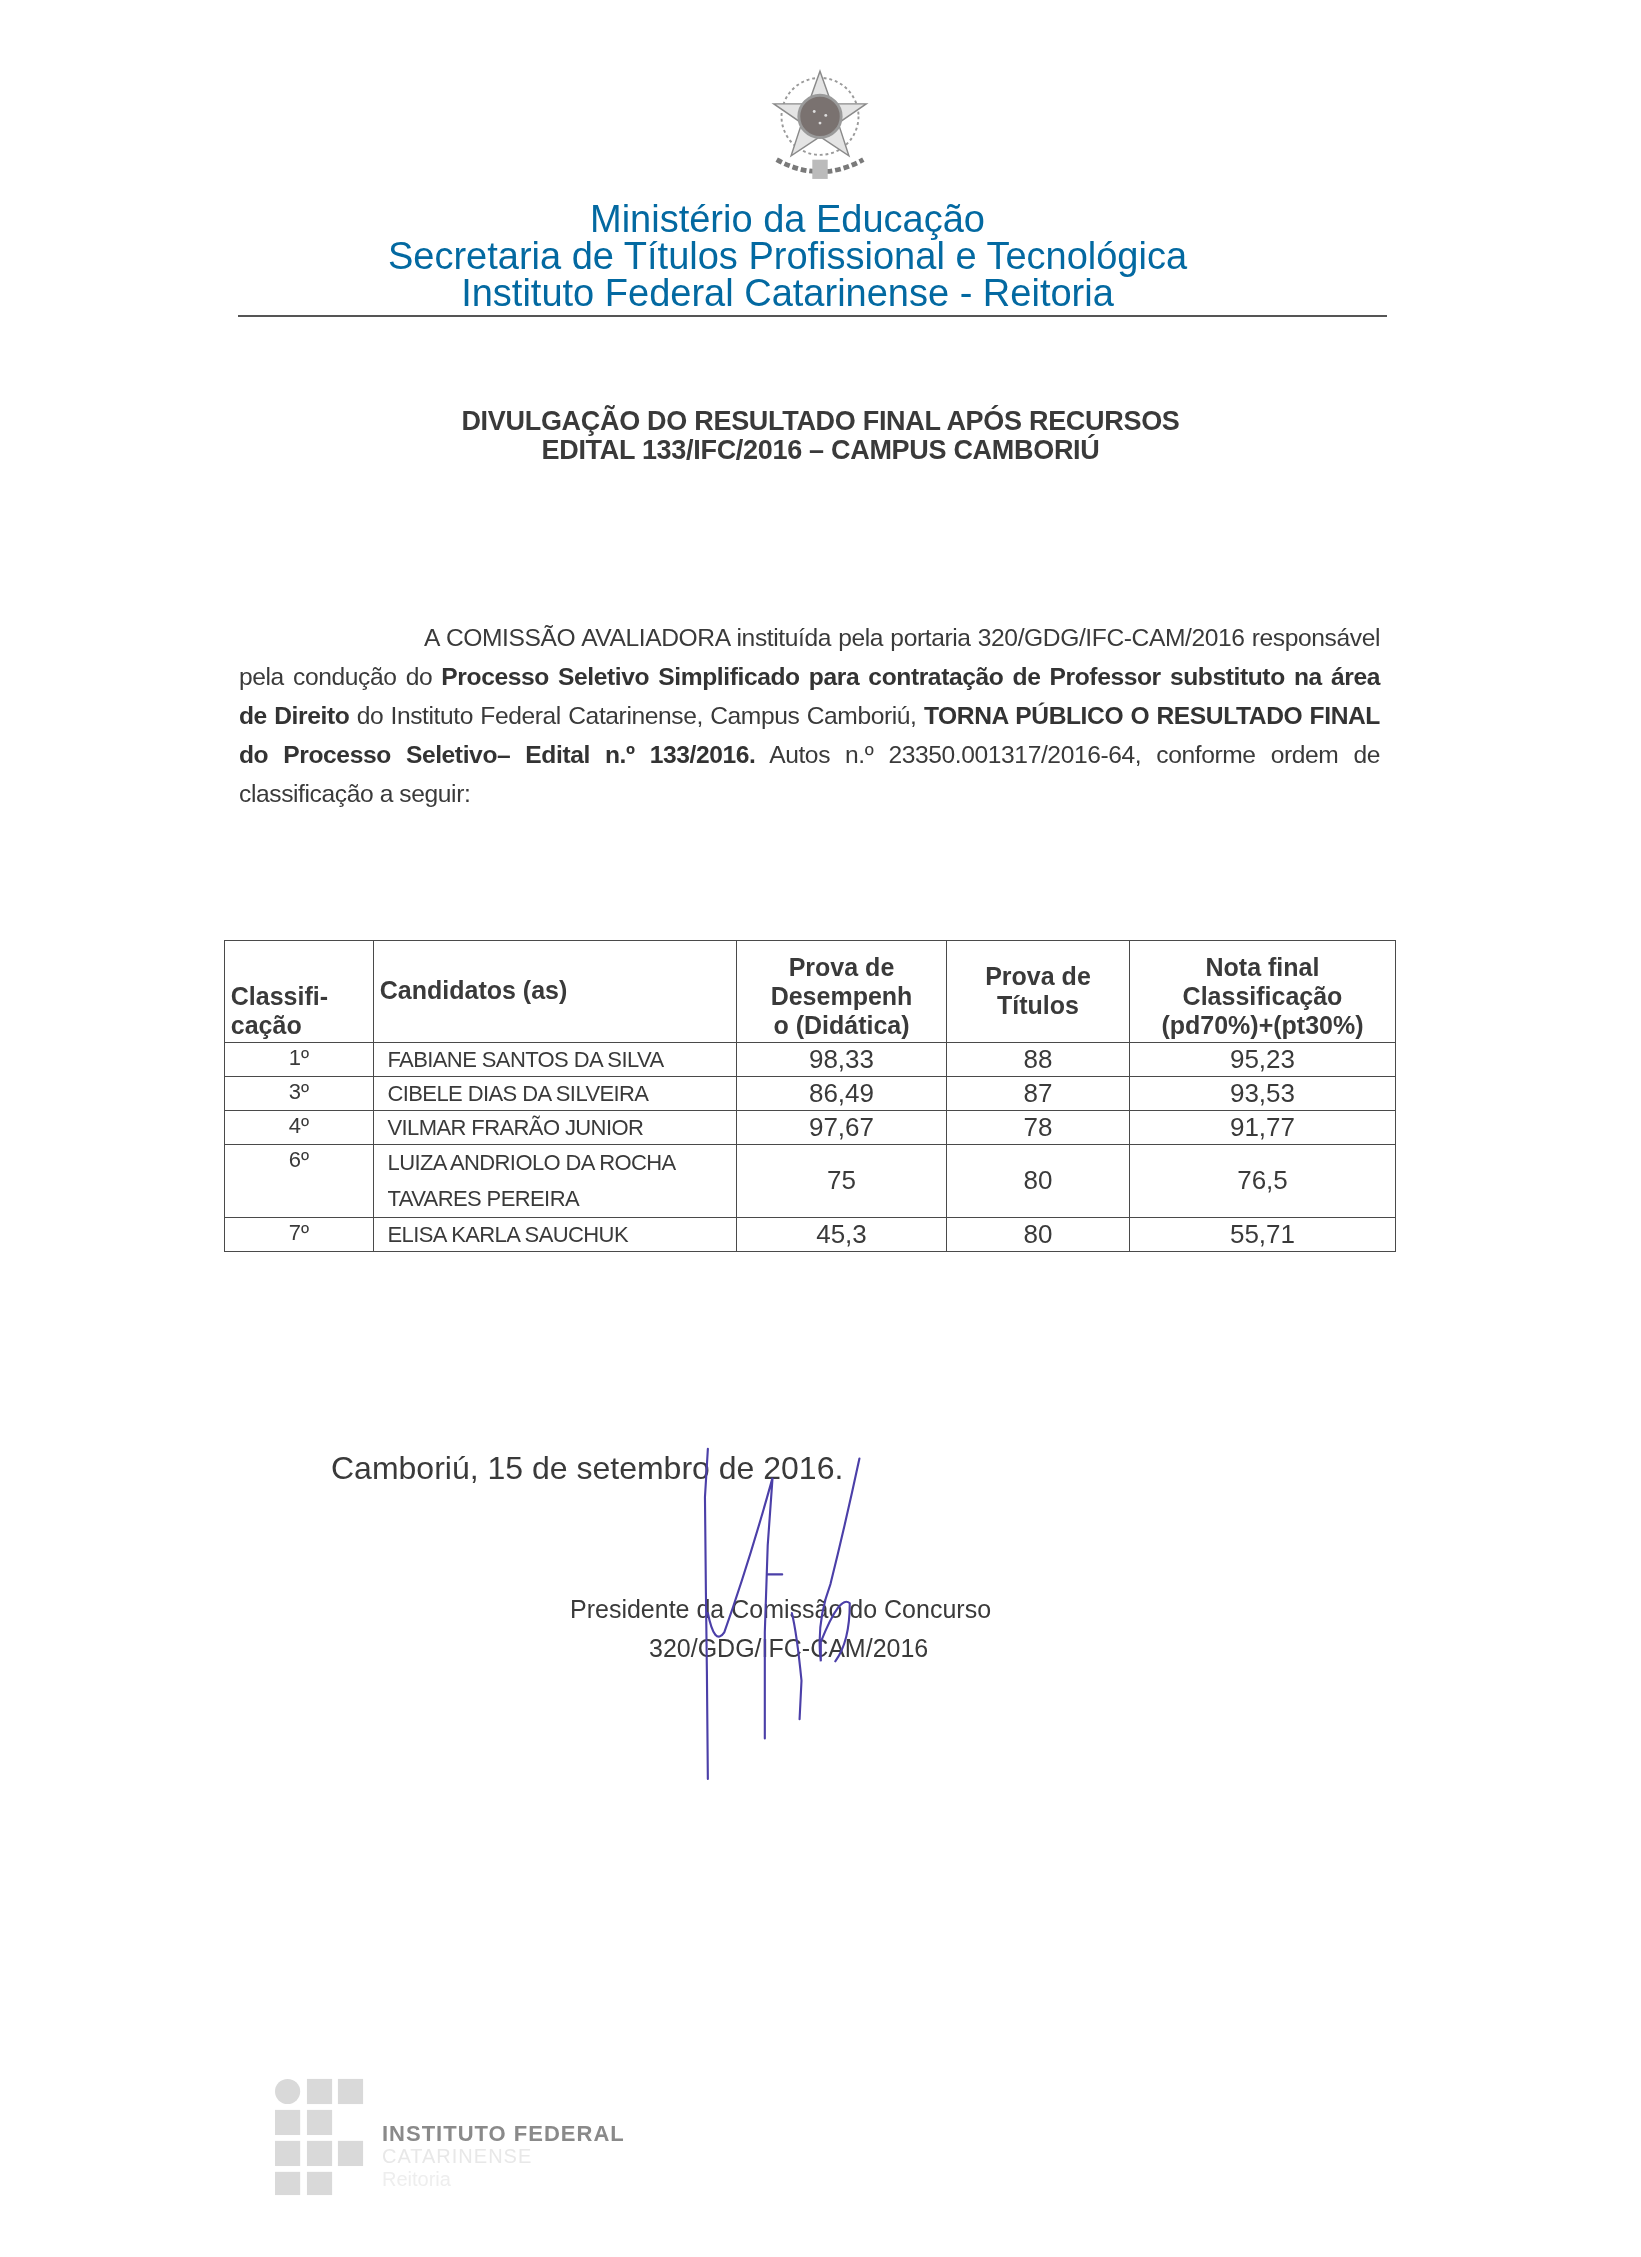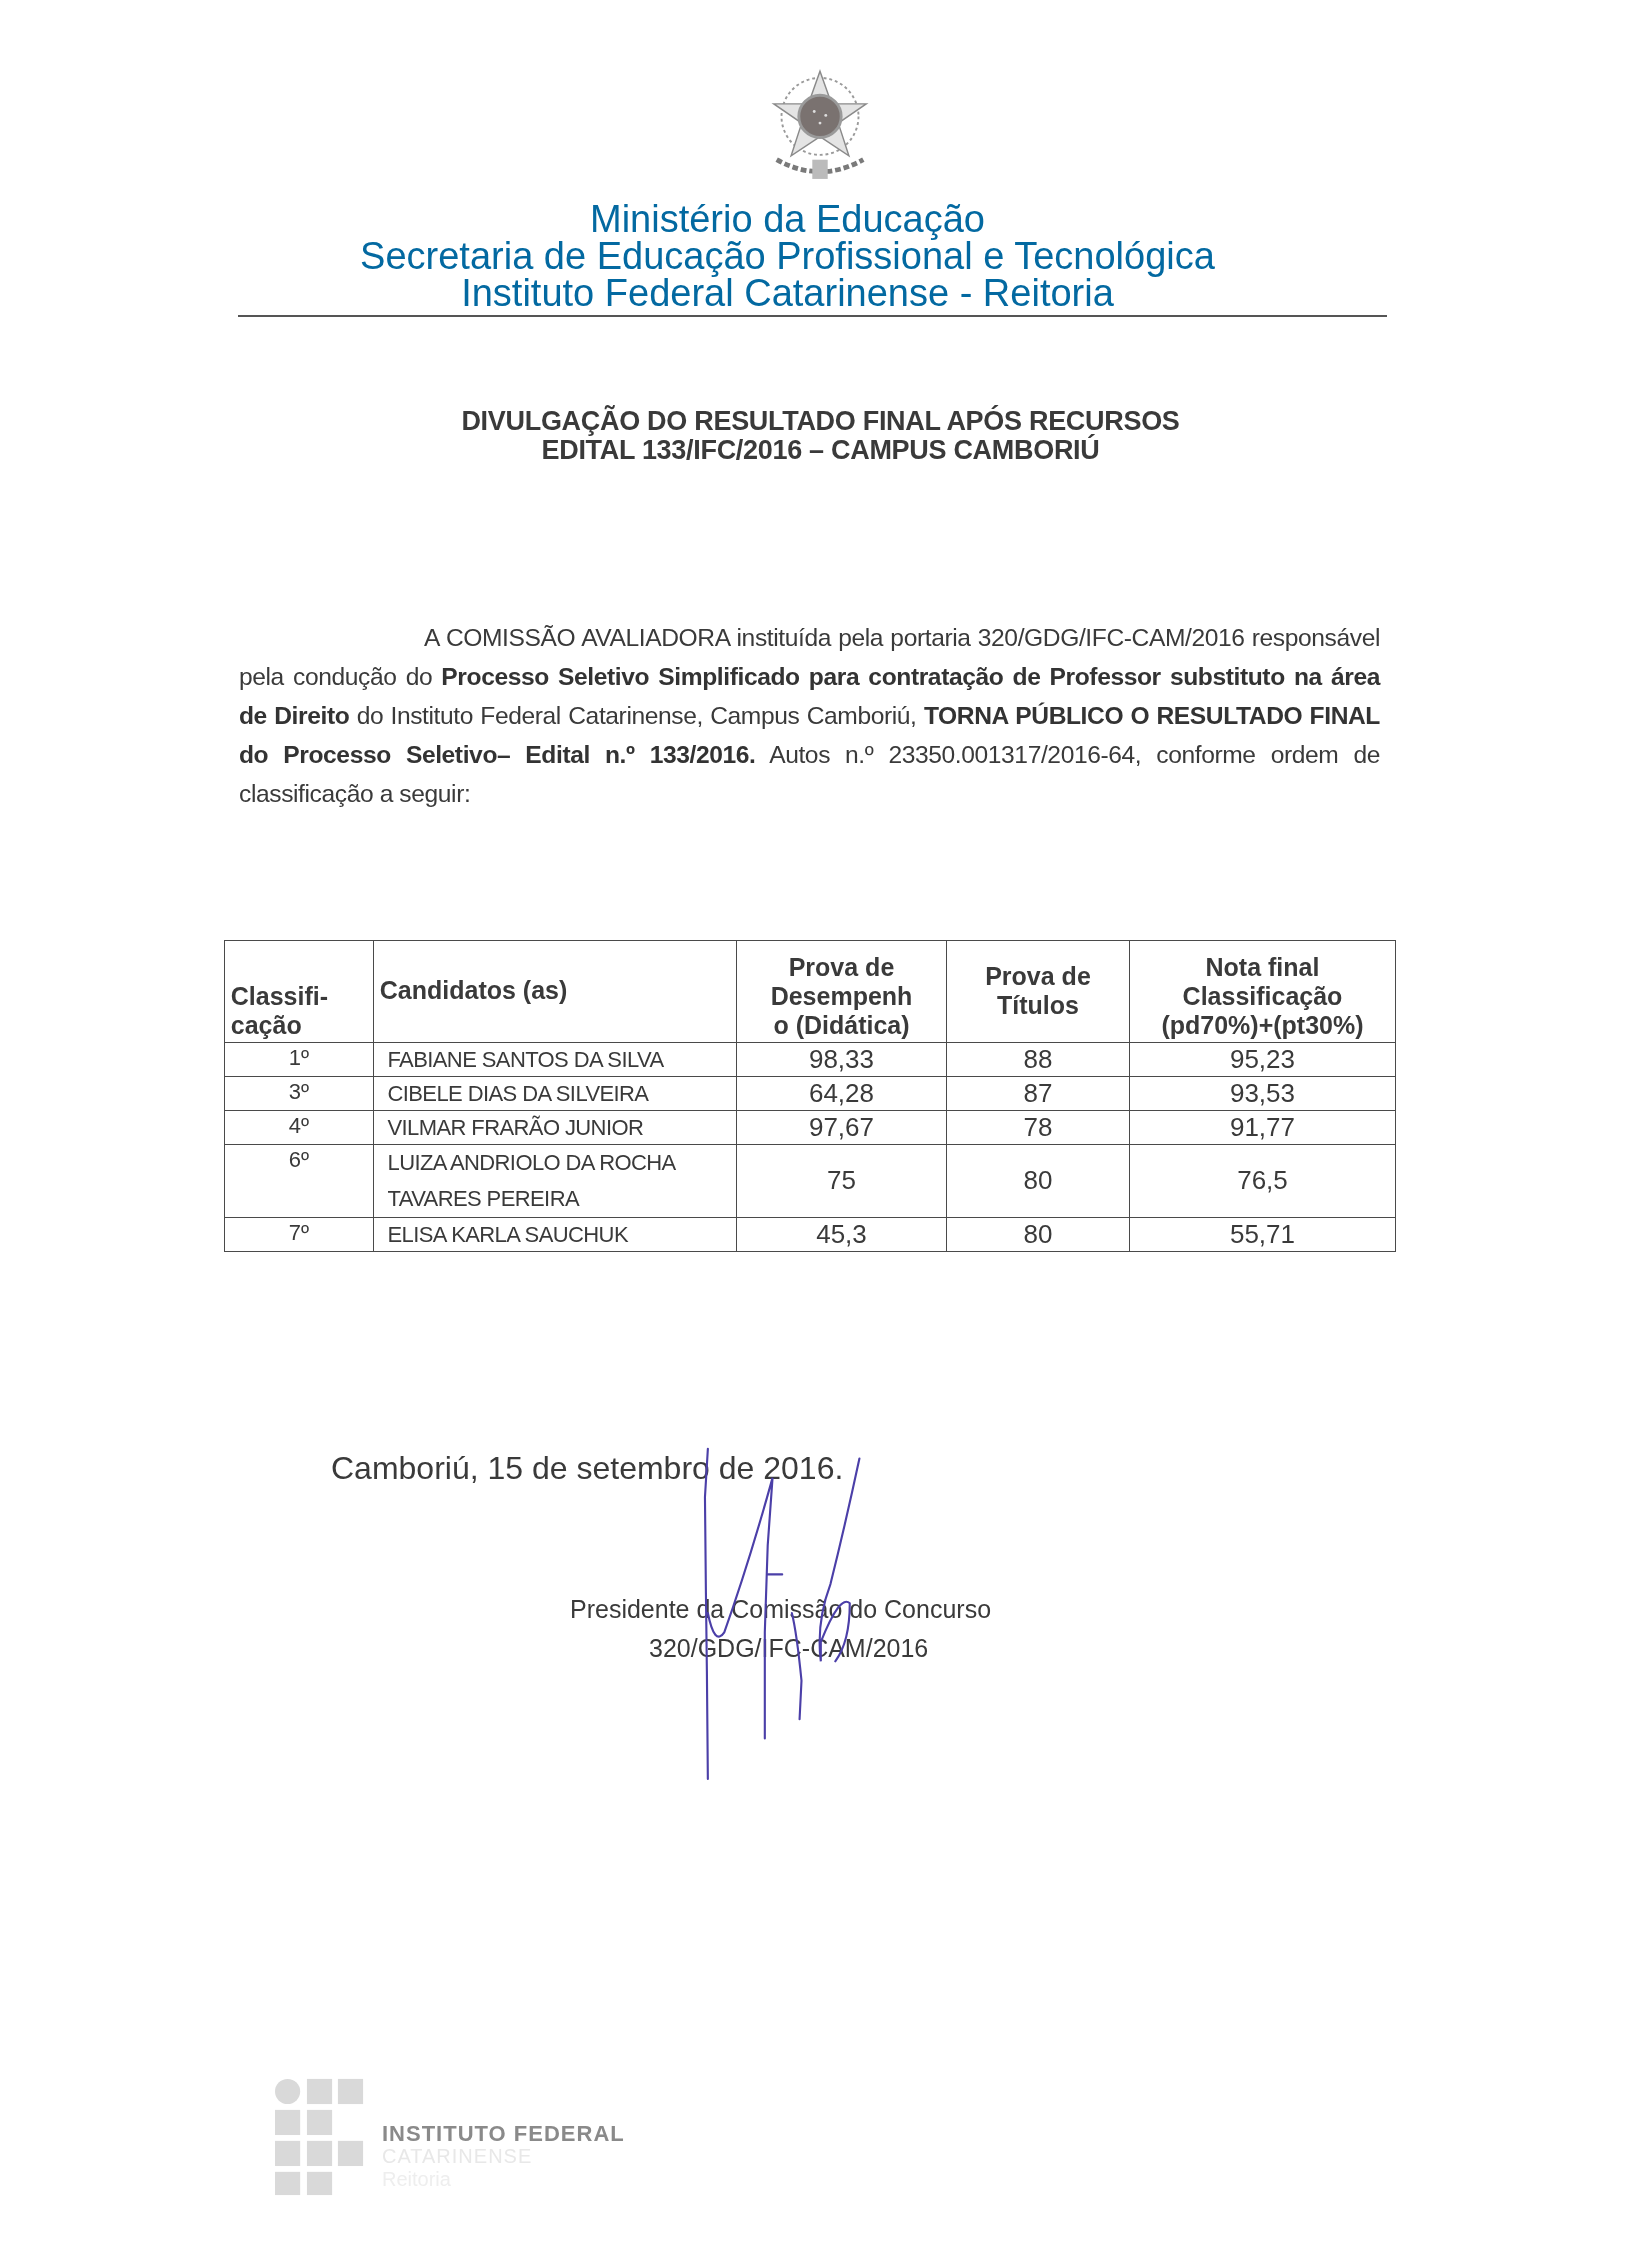--- a/index.html
+++ b/index.html
@@ -54,21 +54,21 @@
   <polygon points="80,8 92,42 128,42 99,62 110,96 80,76 50,96 61,62 32,42 68,42" fill="#e4e4e4" stroke="#8a8a8a" stroke-width="1.5"></polygon>
   <circle cx="80" cy="55" r="22" fill="#7a7270" stroke="#9a9a9a" stroke-width="3"></circle>
   <circle cx="74" cy="50" r="1.5" fill="#ddd"></circle>
     <circle cx="86" cy="54" r="1.5" fill="#ddd"></circle>
     <circle cx="80" cy="62" r="1.5" fill="#ddd"></circle>
   <path d="M35 100 Q80 125 125 100" stroke="#7a7a7a" stroke-width="5" fill="none" stroke-dasharray="6 3"></path>
   <rect x="72" y="100" width="16" height="20" fill="#bbb"></rect>
 </svg>
 
 <div id="hdr1" class="abs hdr-line">Ministério da Educação</div>
-<div id="hdr2" class="abs hdr-line">Secretaria de Educação Profissional e Tecnológica</div>
+<div id="hdr2" class="abs hdr-line">Secretaria de Títulos Profissional e Tecnológica</div>
 <div id="hdr3" class="abs hdr-line">Instituto Federal Catarinense - Reitoria</div>
 <div id="hdr-rule" class="abs"></div>
 
 <div id="title1" class="abs title">DIVULGAÇÃO DO RESULTADO FINAL APÓS RECURSOS</div>
 <div id="title2" class="abs title">EDITAL 133/IFC/2016 – CAMPUS CAMBORIÚ</div>
 
 <div id="body-text" class="abs"><span class="indent"></span><span>A COMISSÃO AVALIADORA instituída pela portaria 320/GDG/IFC-CAM/2016 responsável pela condução do </span><b>Processo Seletivo Simplificado para contratação de Professor substituto na área de Direito</b><span> do Instituto Federal Catarinense, Campus Camboriú, </span><b>TORNA PÚBLICO O RESULTADO FINAL do Processo Seletivo– Edital n.º 133/2016.</b><span> Autos n.º 23350.001317/2016-64, conforme ordem de classificação a seguir:</span></div>
 
 <table id="results">
   <colgroup>
@@ -91,21 +91,21 @@
       <tr>
         <td class="rank">1º</td>
         <td class="name">FABIANE SANTOS DA SILVA</td>
         <td class="num">98,33</td>
         <td class="num">88</td>
         <td class="num">95,23</td>
       </tr>
       <tr>
         <td class="rank">3º</td>
         <td class="name">CIBELE DIAS DA SILVEIRA</td>
-        <td class="num">64,28</td>
+        <td class="num">86,49</td>
         <td class="num">87</td>
         <td class="num">93,53</td>
       </tr>
       <tr>
         <td class="rank">4º</td>
         <td class="name">VILMAR FRARÃO JUNIOR</td>
         <td class="num">97,67</td>
         <td class="num">78</td>
         <td class="num">91,77</td>
       </tr>

